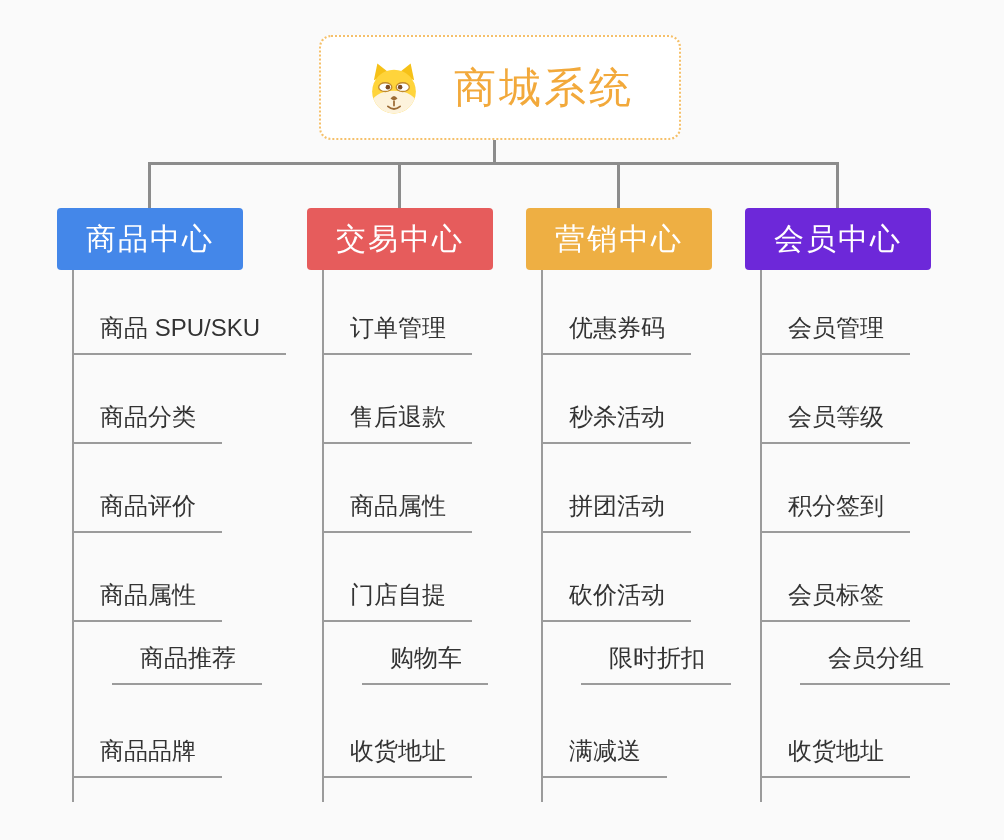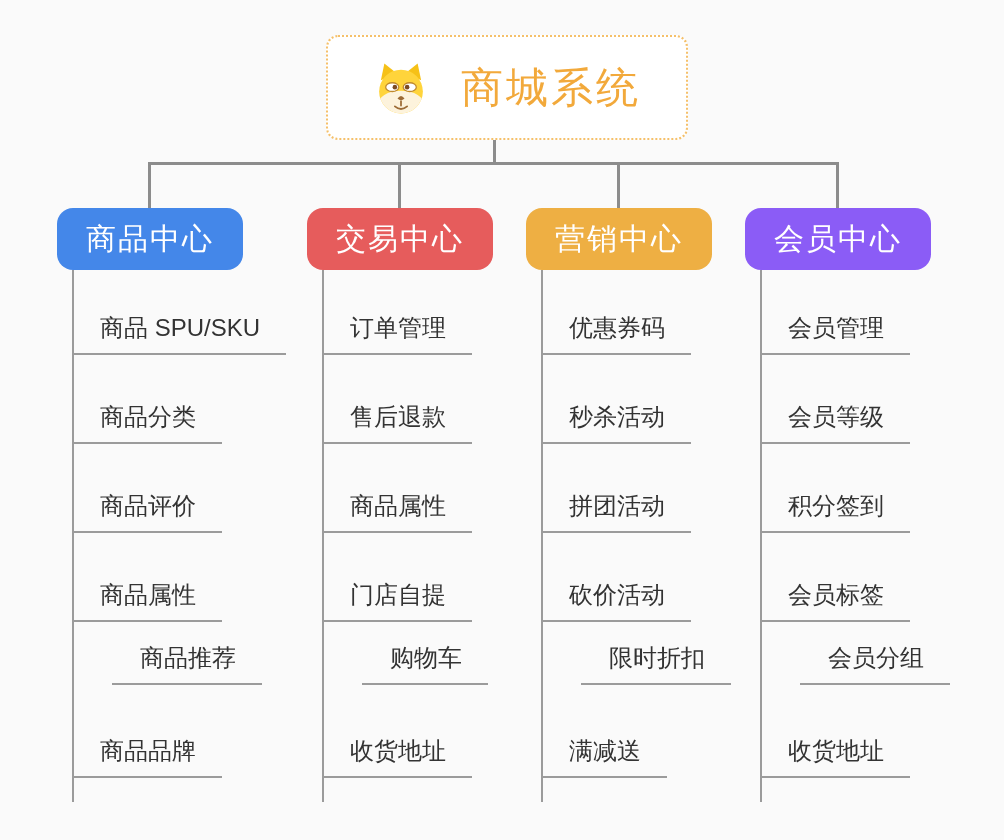--- a/index.html
+++ b/index.html
@@ -3,40 +3,40 @@
 <meta charset="utf-8">
 <style>
   html,body{margin:0;padding:0;}
   body{
     width:1004px;height:840px;position:relative;overflow:hidden;
     background:#FAFAFA;
     font-family:"Liberation Sans","DejaVu Sans",sans-serif;
   }
   
   .root{
-    position:absolute;left:326px;top:35px;width:362px;height:105px;
+    position:absolute;left:319px;top:35px;width:362px;height:105px;
     background:#FFFFFF;border:2px dotted #F5C06A;border-radius:12px;
     box-sizing:border-box;
     display:flex;align-items:center;justify-content:center;gap:32px;
   }
   .root-label{
     font-size:42px;letter-spacing:3px;color:#F2A93B;font-weight:500;
   }
   .dog{width:56px;height:56px;display:inline-block;flex:0 0 auto;}
   
   .line{position:absolute;background:#8C8C8C;}
   .root-stub{left:493px;top:140px;width:3px;height:24px;}
   .h-line{left:148px;top:162px;width:691px;height:3px;}
   .stub{top:162px;width:3px;height:46px;}
   .stub-0{left:148px;} .stub-1{left:398px;} .stub-2{left:617px;} .stub-3{left:836px;}
   
   .branch{position:absolute;top:208px;width:186px;}
   .branch-0{left:57px;} .branch-1{left:307px;} .branch-2{left:526px;} .branch-3{left:745px;}
   .branch-box{
-    position:absolute;left:0;top:0;width:186px;height:62px;border-radius:16px;
+    position:absolute;left:0;top:0;width:186px;height:62px;border-radius:4px;
     color:#FFFFFF;font-size:30px;line-height:62px;text-align:center;
     letter-spacing:2px;
   }
   .vline{
     position:absolute;left:15px;top:62px;width:2px;height:532px;
     background:#9B9B9B;
   }
   .child{
     position:absolute;left:15px;height:46px;box-sizing:border-box;
     width:max-content;white-space:nowrap;
@@ -107,21 +107,21 @@
   <div class="vline"></div>
   <div class="child r0">优惠券码</div>
   <div class="child r1">秒杀活动</div>
   <div class="child r2">拼团活动</div>
   <div class="child r3">砍价活动</div>
   <div class="child r4">限时折扣</div>
   <div class="child r5">满减送</div>
 </div>
 
 <div class="branch branch-3">
-  <div class="branch-box" style="background-color: #8b5cf6;">会员中心</div>
+  <div class="branch-box" style="background-color: #6d28d9;">会员中心</div>
   <div class="vline"></div>
   <div class="child r0">会员管理</div>
   <div class="child r1">会员等级</div>
   <div class="child r2">积分签到</div>
   <div class="child r3">会员标签</div>
   <div class="child r4">会员分组</div>
   <div class="child r5">收货地址</div>
 </div>
 
 </body></html>

